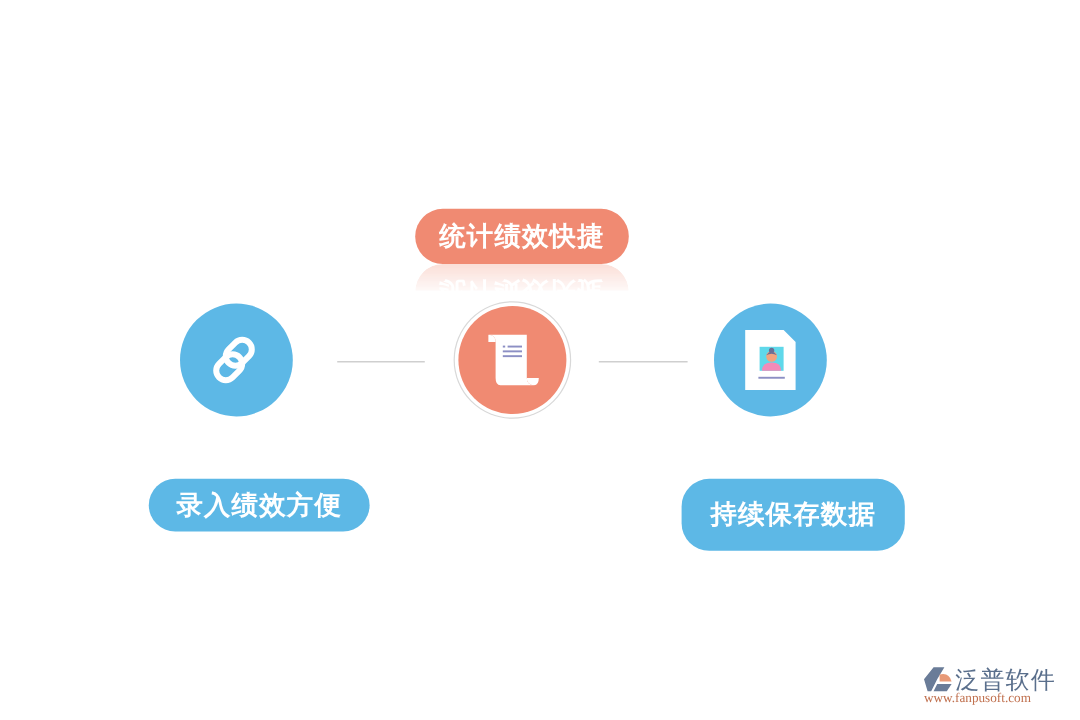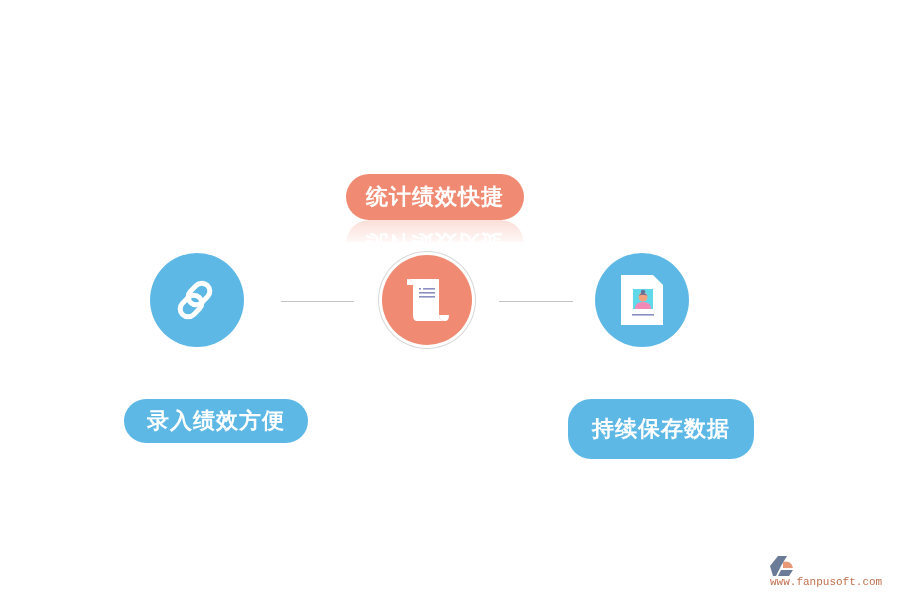--- a/index.html
+++ b/index.html
@@ -44,21 +44,21 @@
     .line-right { left: 499px; width: 74px; }
     .logo {
       position: absolute; left: 770px; top: 553px; width: 125px; height: 40px;
     }
     .logo-title {
       position: absolute; left: 26px; top: 0; font-size: 20px; color: #5a6f8c;
       letter-spacing: 1px; white-space: nowrap;
     }
     .logo-url {
       position: absolute; left: 0; top: 23px; font-size: 11px; color: #c0704e;
-      font-family: Liberation Mono, monospace; white-space: nowrap;
+      font-family: Liberation Serif, serif; white-space: nowrap;
     }
     .logo-icon { position: absolute; left: 0; top: 2px; }
   </style>
 </head>
 <body>
 
 <div class="pill pill-top">统计绩效快捷</div>
 <div class="reflection">
   <div class="inner">统计绩效快捷</div>
 </div>
@@ -101,14 +101,15 @@
 
 <div class="pill pill-left">录入绩效方便</div>
 <div class="pill pill-right">持续保存数据</div>
 
 <div class="logo">
   <svg class="logo-icon" width="24" height="22" viewBox="0 0 24 22">
     <path d="M8 1 H17 L11 11 L6 21 H3 L0 11 Z" fill="#6a7c98"></path>
     <path d="M13 7 Q21 5 23 13 L13 13 Z" fill="#e89a78"></path>
     <path d="M11 15 H23 L19 21 H8 Z" fill="#6a7c98"></path>
   </svg>
+  <div class="logo-title">泛普软件</div>
   <div class="logo-url">www.fanpusoft.com</div>
 </div>
 
 </body></html>

